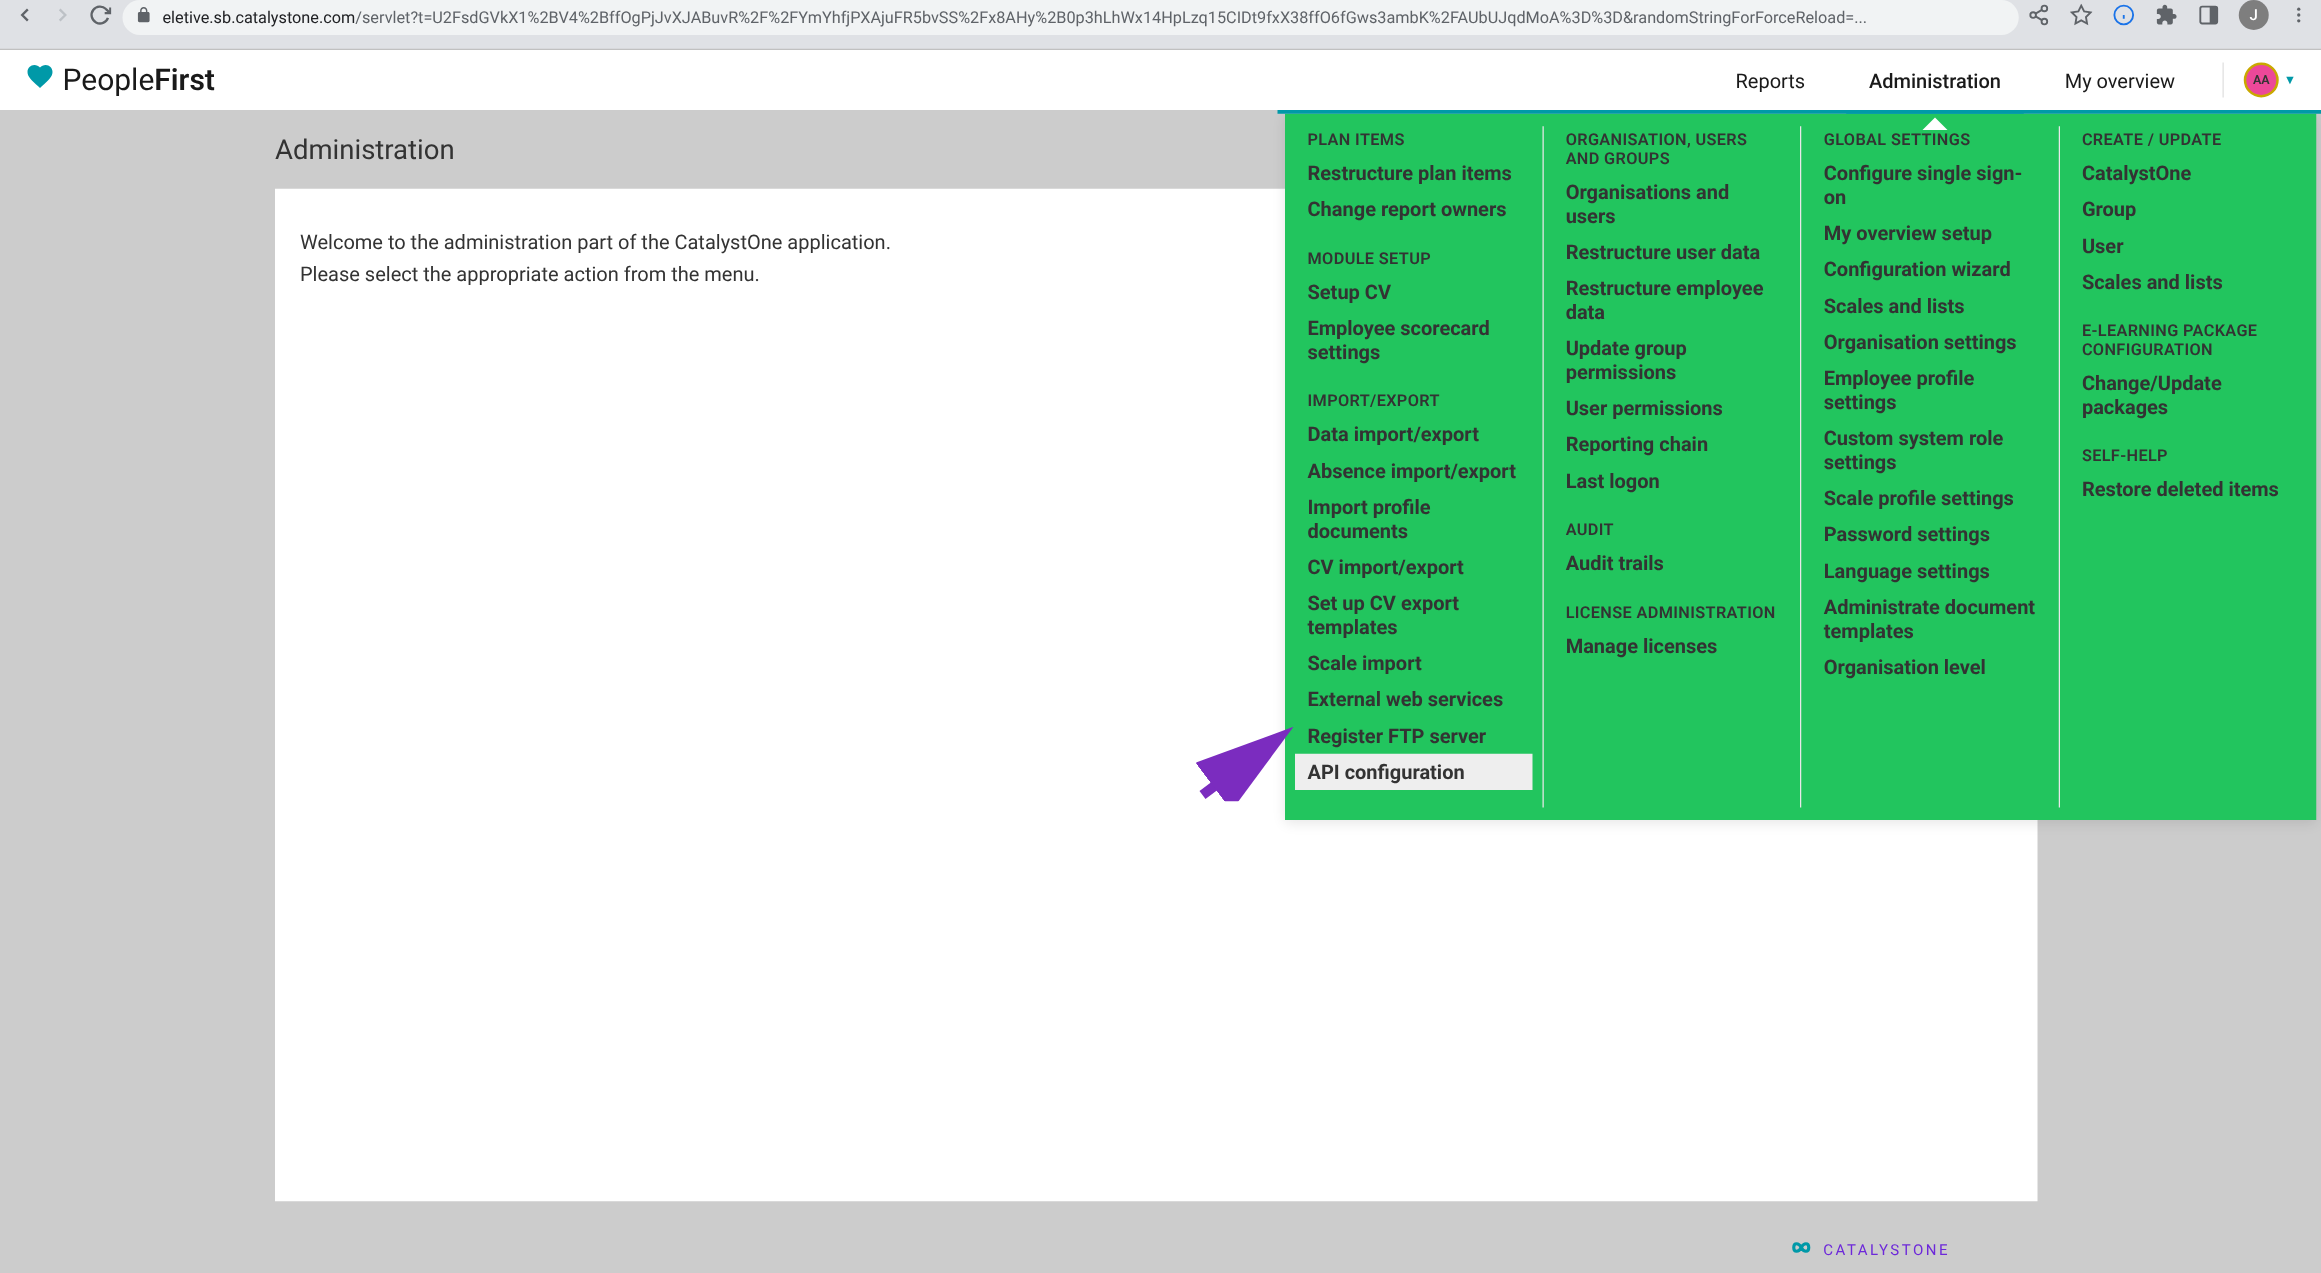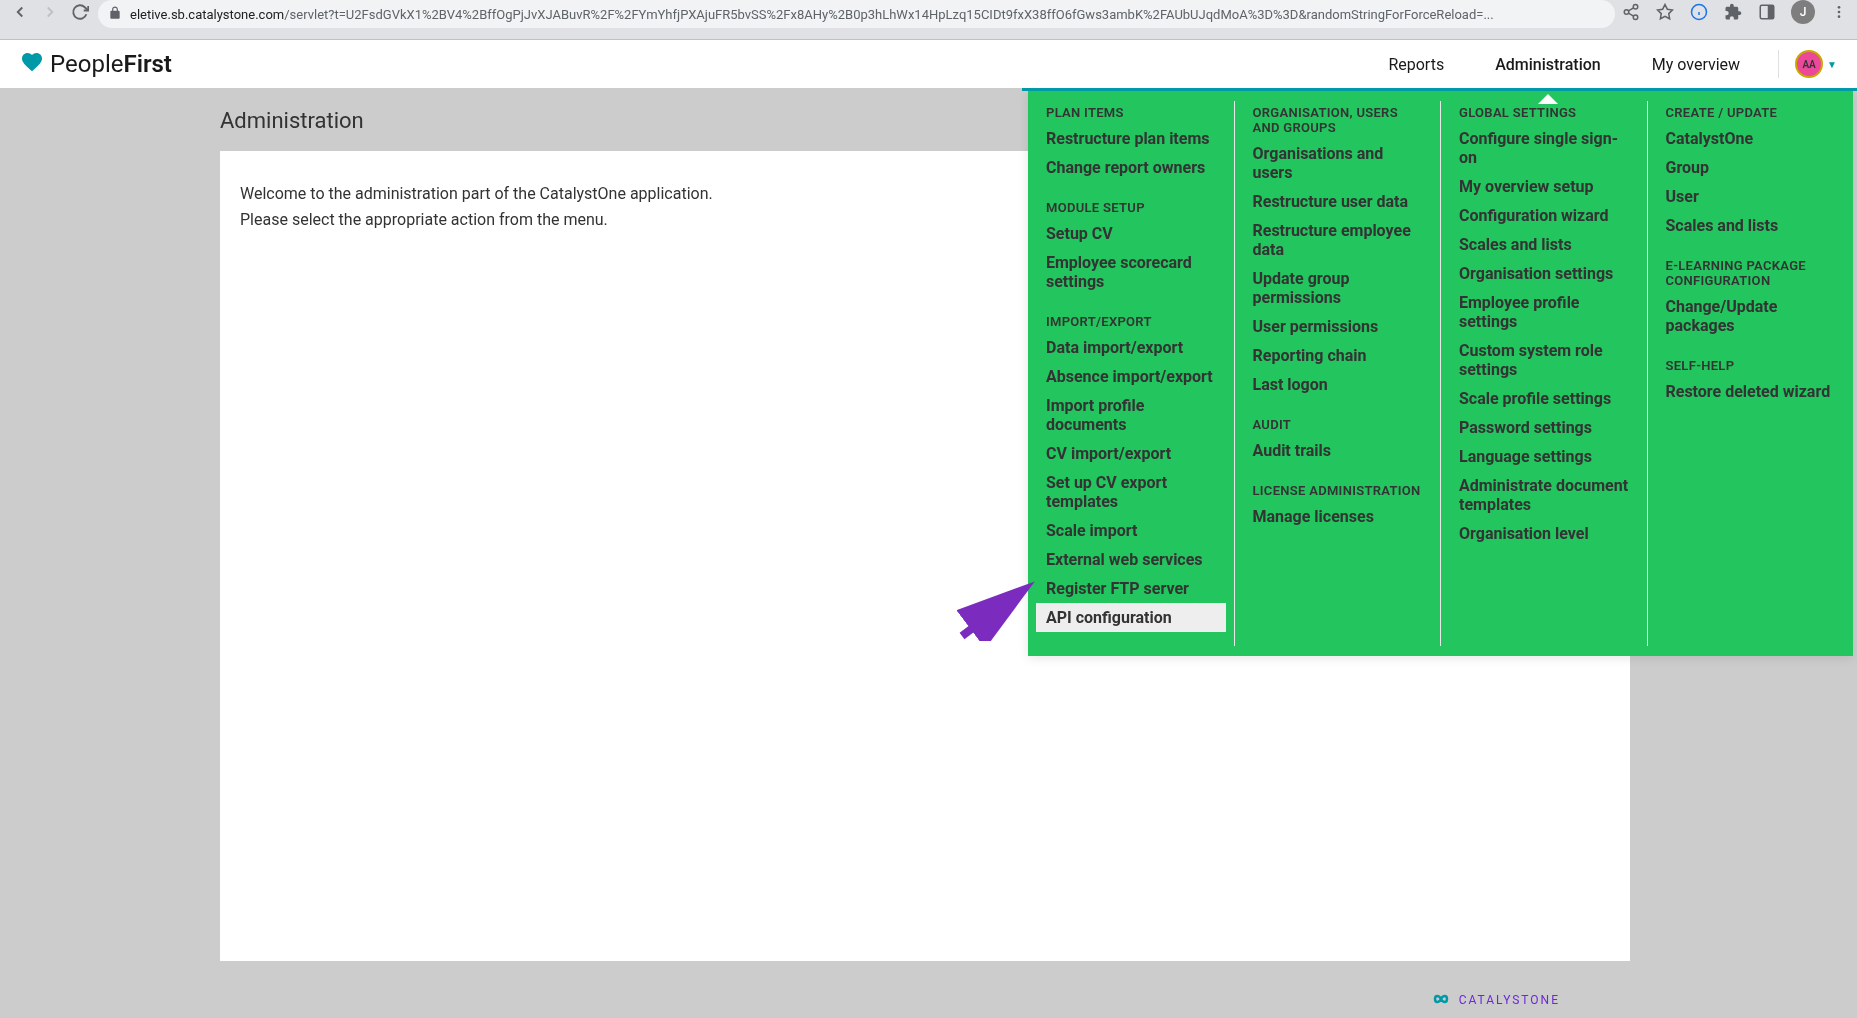--- a/index.html
+++ b/index.html
@@ -508,21 +508,21 @@
         <div class="menu-link">Group</div>
         <div class="menu-link">User</div>
         <div class="menu-link">Scales and lists</div>
       </div>
       <div class="menu-section">
         <div class="menu-heading">E-LEARNING PACKAGE CONFIGURATION</div>
         <div class="menu-link">Change/Update packages</div>
       </div>
       <div class="menu-section">
         <div class="menu-heading">SELF-HELP</div>
-        <div class="menu-link">Restore deleted wizard</div>
+        <div class="menu-link">Restore deleted items</div>
       </div>
     </div>
   </div>
 
   <div class="page-wrapper">
     <h1 class="page-title">Administration</h1>
     <div class="content-panel">
       <p class="welcome-text">
         <span>Welcome to the administration part of the CatalystOne application.</span><br>
         <span>Please select the appropriate action from the menu.</span>

